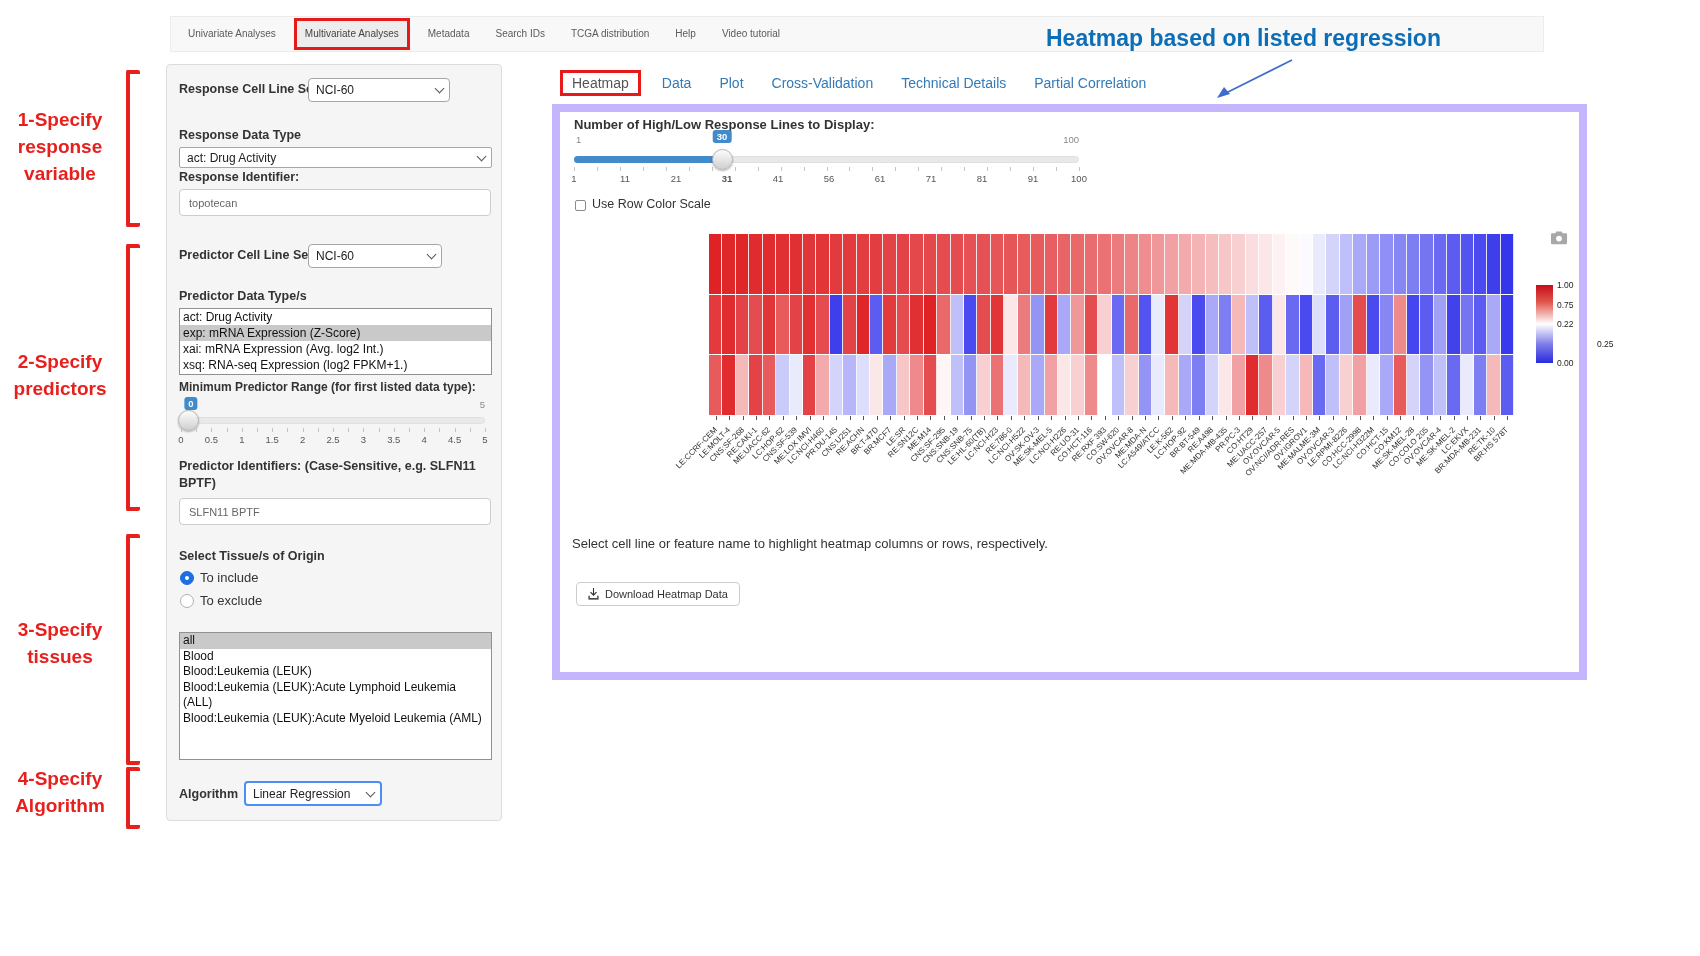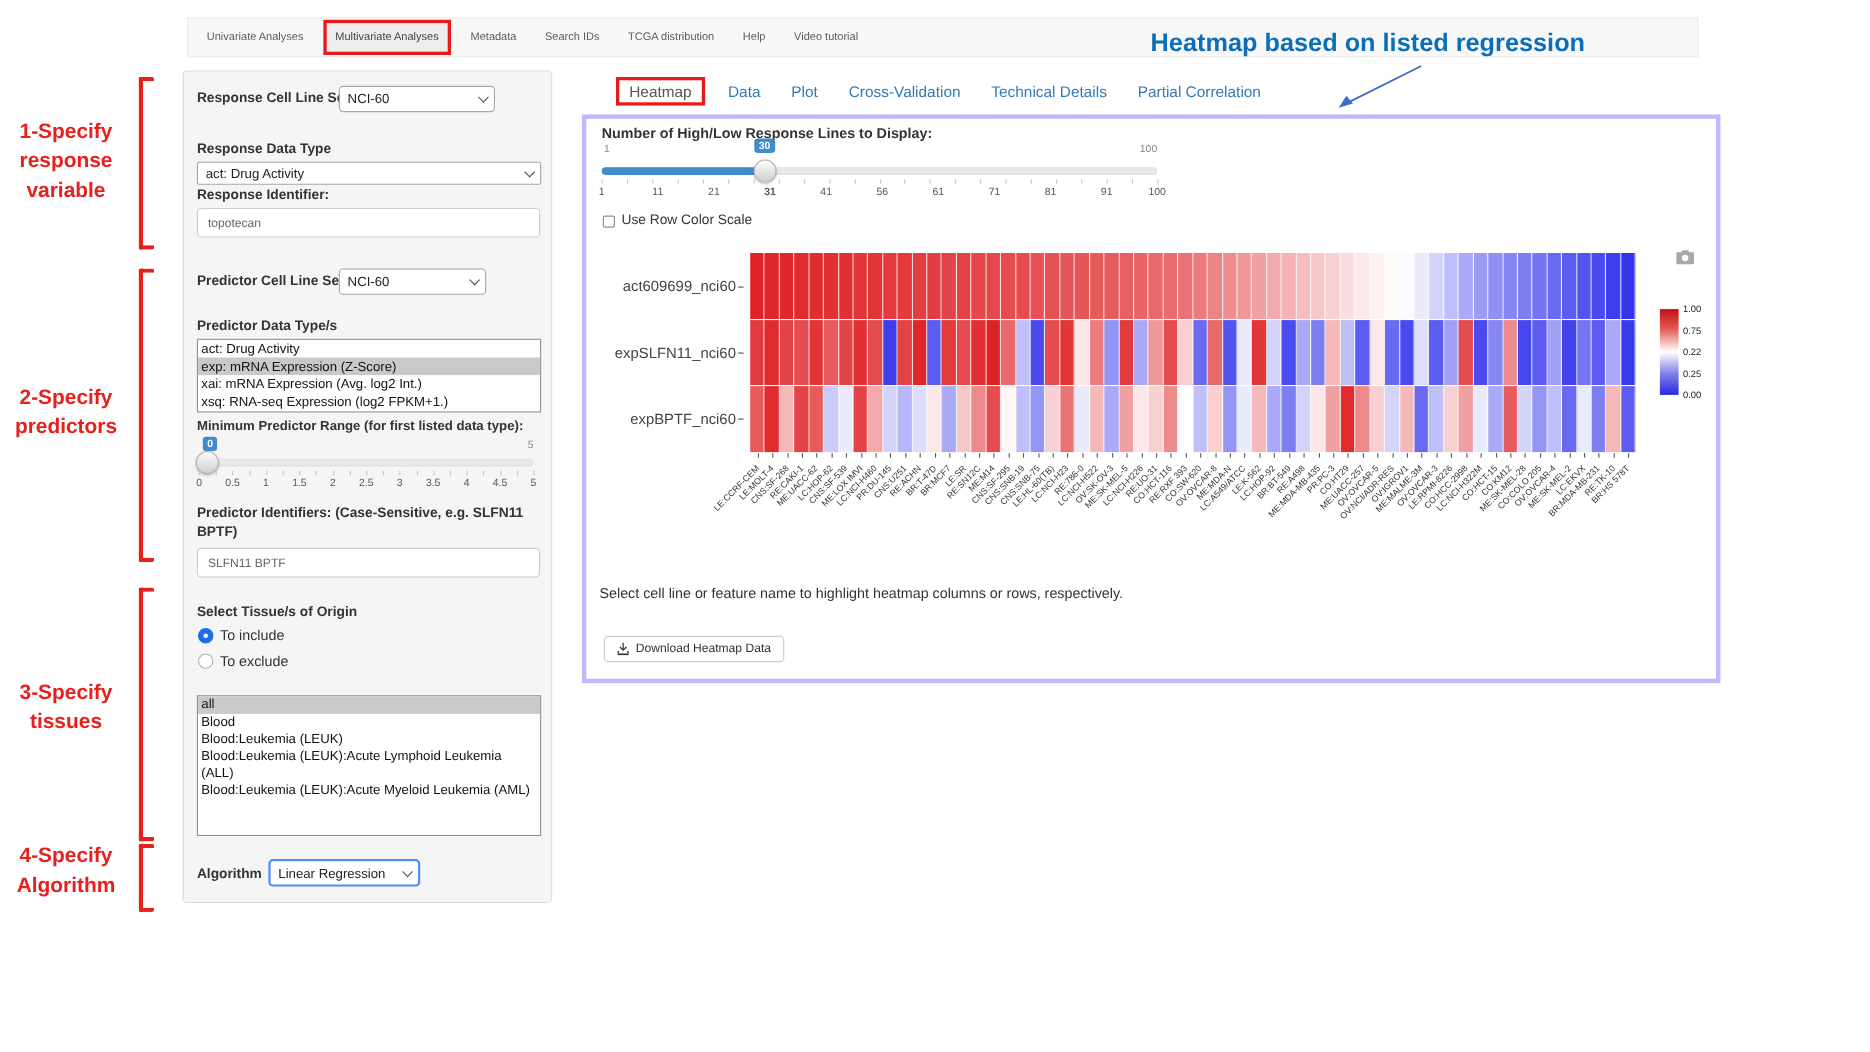--- a/index.html
+++ b/index.html
@@ -45,21 +45,21 @@
 .sl-minmax{position:absolute;font-size:9.5px;color:#888}
 .tickrow{position:absolute;height:4px;width:100%}
 .tickrow i{position:absolute;top:0;width:1px;height:4px;background:#c3c3c3}
 .ticklabels{position:absolute;width:100%;height:12px}
 .ticklabels span{position:absolute;transform:translateX(-50%);font-size:9.5px;color:#555;white-space:nowrap}
 
 .tabs{position:absolute;left:560px;top:70px;display:flex;align-items:center;gap:8px}
 .tab{font-size:14px;color:#337ab7;padding:4px 10px;white-space:nowrap;cursor:pointer}
 .tab.active{color:#555;border:3px solid #e8191b;padding:2px 9px;margin-right:3px}
 
-.mainpanel{position:absolute;left:529px;top:104px;width:1035px;height:517px;border:4px solid #c4b5fd;background:#fff}
+.mainpanel{position:absolute;left:552px;top:104px;width:1035px;height:576px;border:8px solid #c4b5fd;background:#fff}
 .pn-title{position:absolute;left:14px;top:5px;font-size:13px;font-weight:bold;color:#333;white-space:nowrap}
 .checkbox{position:absolute;width:11px;height:11px;border:1px solid #8a8a8a;border-radius:2px;background:#fff;cursor:pointer}
 .cb-label{position:absolute;font-size:12.5px;color:#333;white-space:nowrap}
 
 .hm-grid{position:absolute;left:149px;top:122px;width:805px;height:181px;display:flex;flex-direction:column;cursor:crosshair}
 .hm-row{flex:1;display:flex;margin-bottom:1px}
 .hm-row:last-child{margin-bottom:0}
 .hm-cell{flex:1;border-right:1px solid rgba(255,255,255,.85)}
 .hm-rowlabels{position:absolute;left:0;top:122px;width:145px;height:181px}
 .hm-rowlabel{position:absolute;right:9px;transform:translateY(-50%);font-size:13.5px;color:#444;white-space:nowrap;cursor:pointer}
@@ -261,25 +261,20 @@
         <span style="left: 70.7071%;">71</span>
         <span style="left: 80.8081%;">81</span>
         <span style="left: 90.9091%;">91</span>
         <span style="left: 100%;">100</span>
       </div>
   </div>
 
   <div class="checkbox" style="left:15px;top:88px"></div>
   <div class="cb-label" style="left:32px;top:85px">Use Row Color Scale</div>
 
-  <div class="hm-rowlabels" id="rowlabels">
-      <div class="hm-rowlabel" style="top: 30.1667px;">act609699_nci60</div>
-      <div class="hm-rowlabel" style="top: 90.5px;">expSLFN11_nci60</div>
-      <div class="hm-rowlabel" style="top: 150.833px;">expBPTF_nci60</div>
-    </div>
   <div class="hm-grid" id="hmgrid">
       <div class="hm-row">
         <div class="hm-cell" style="background: rgb(222, 34, 38);"></div>
         <div class="hm-cell" style="background: rgb(223, 39, 42);"></div>
         <div class="hm-cell" style="background: rgb(223, 39, 42);"></div>
         <div class="hm-cell" style="background: rgb(224, 44, 47);"></div>
         <div class="hm-cell" style="background: rgb(224, 44, 47);"></div>
         <div class="hm-cell" style="background: rgb(224, 48, 52);"></div>
         <div class="hm-cell" style="background: rgb(224, 48, 52);"></div>
         <div class="hm-cell" style="background: rgb(225, 53, 56);"></div>
@@ -588,21 +583,21 @@
 
   <svg class="cam" width="18" height="15" viewBox="0 0 16 14">
     <path d="M1.5 3h3l1-1.6h5L11.5 3h3a1 1 0 0 1 1 1v8.2a1 1 0 0 1-1 1h-13a1 1 0 0 1-1-1V4a1 1 0 0 1 1-1z" fill="#a8a8a8"></path>
     <circle cx="8" cy="8" r="2.7" fill="#fff"></circle>
   </svg>
   <div class="cbar"></div>
   <div class="cbar-labels" id="cbarlabels">
       <span style="top: 0px;">1.00</span>
       <span style="top: 19.5px;">0.75</span>
       <span style="top: 39px;">0.22</span>
-      <span style="top: 58.5px;">0.25</span>
+      <span style="top: 58.5px; margin-left: 40px;">0.25</span>
       <span style="top: 78px;">0.00</span>
     </div>
 
   <div class="hint">Select cell line or feature name to highlight heatmap columns or rows, respectively.</div>
   <button class="dl-btn">
     <svg width="11" height="12" viewBox="0 0 12 13">
       <path d="M5.4 0h1.2v6.2l2.2-2.2.9.9L6 8.6 2.3 4.9l.9-.9 2.2 2.2z" fill="#333"></path>
       <path d="M0.5 11h11v1.6h-11z" fill="#333"></path>
       <path d="M0.5 8.4h1.4V11H0.5zM10.1 8.4h1.4V11h-1.4z" fill="#333"></path>
     </svg>

